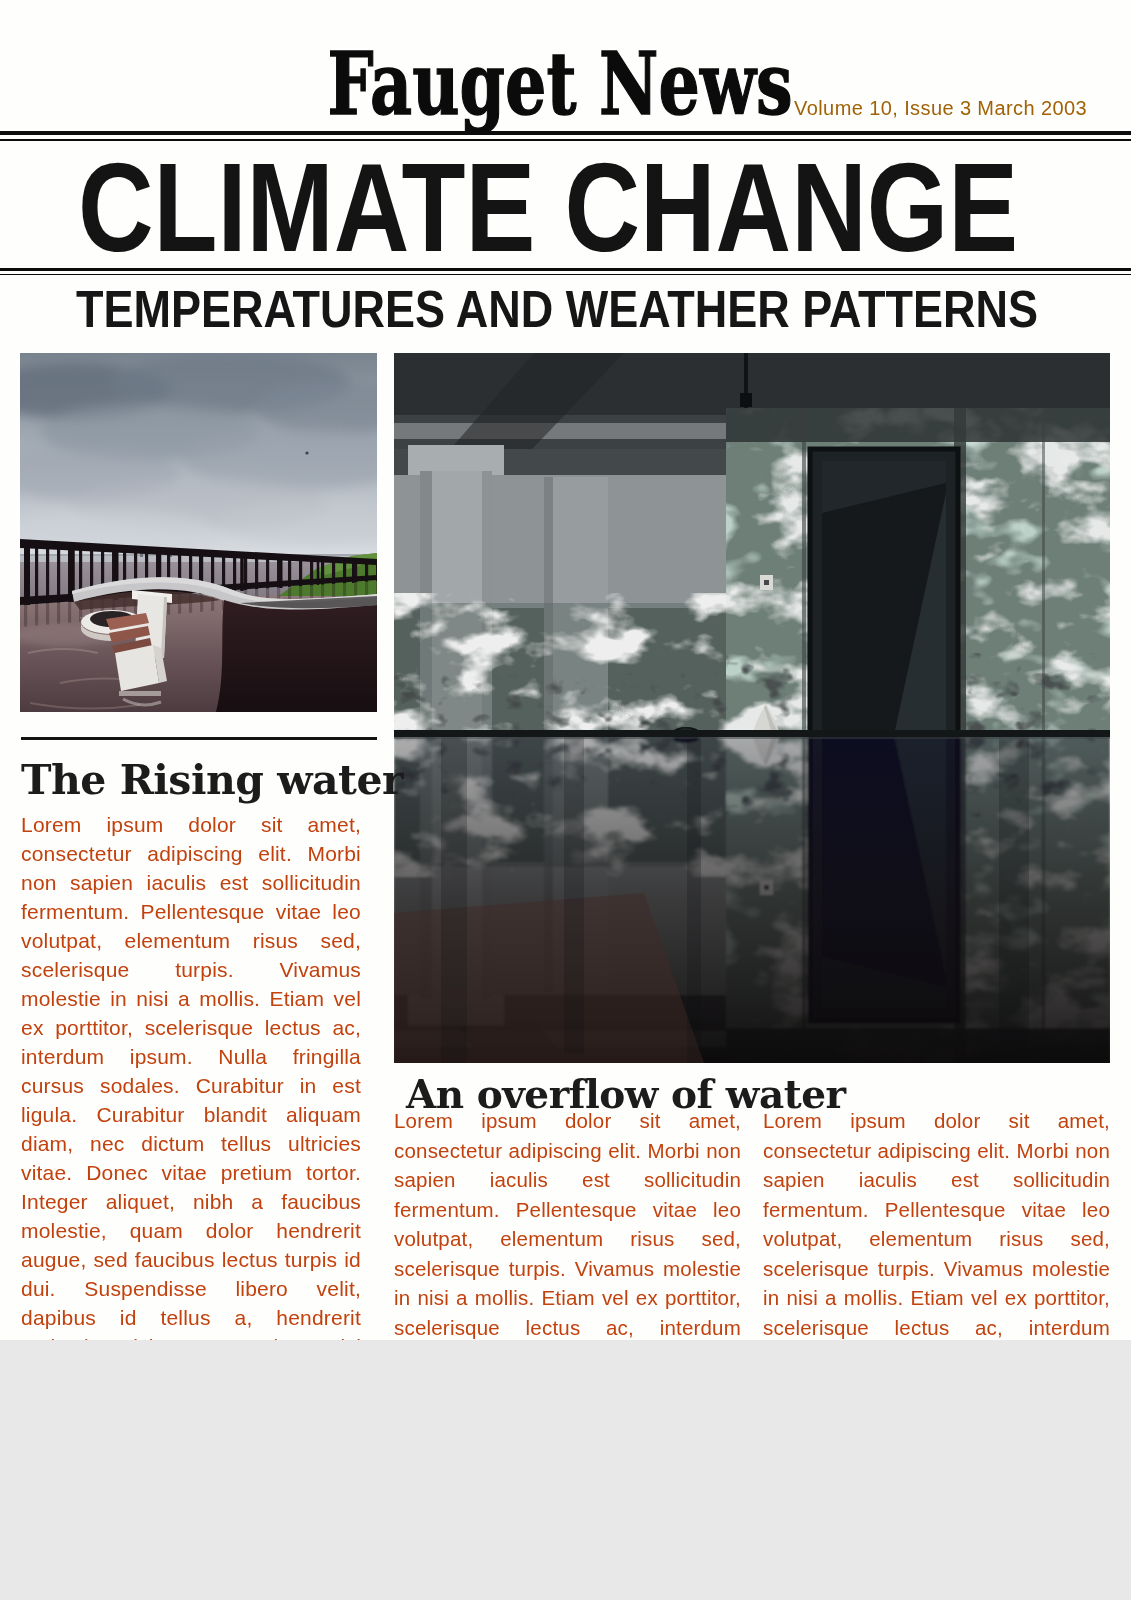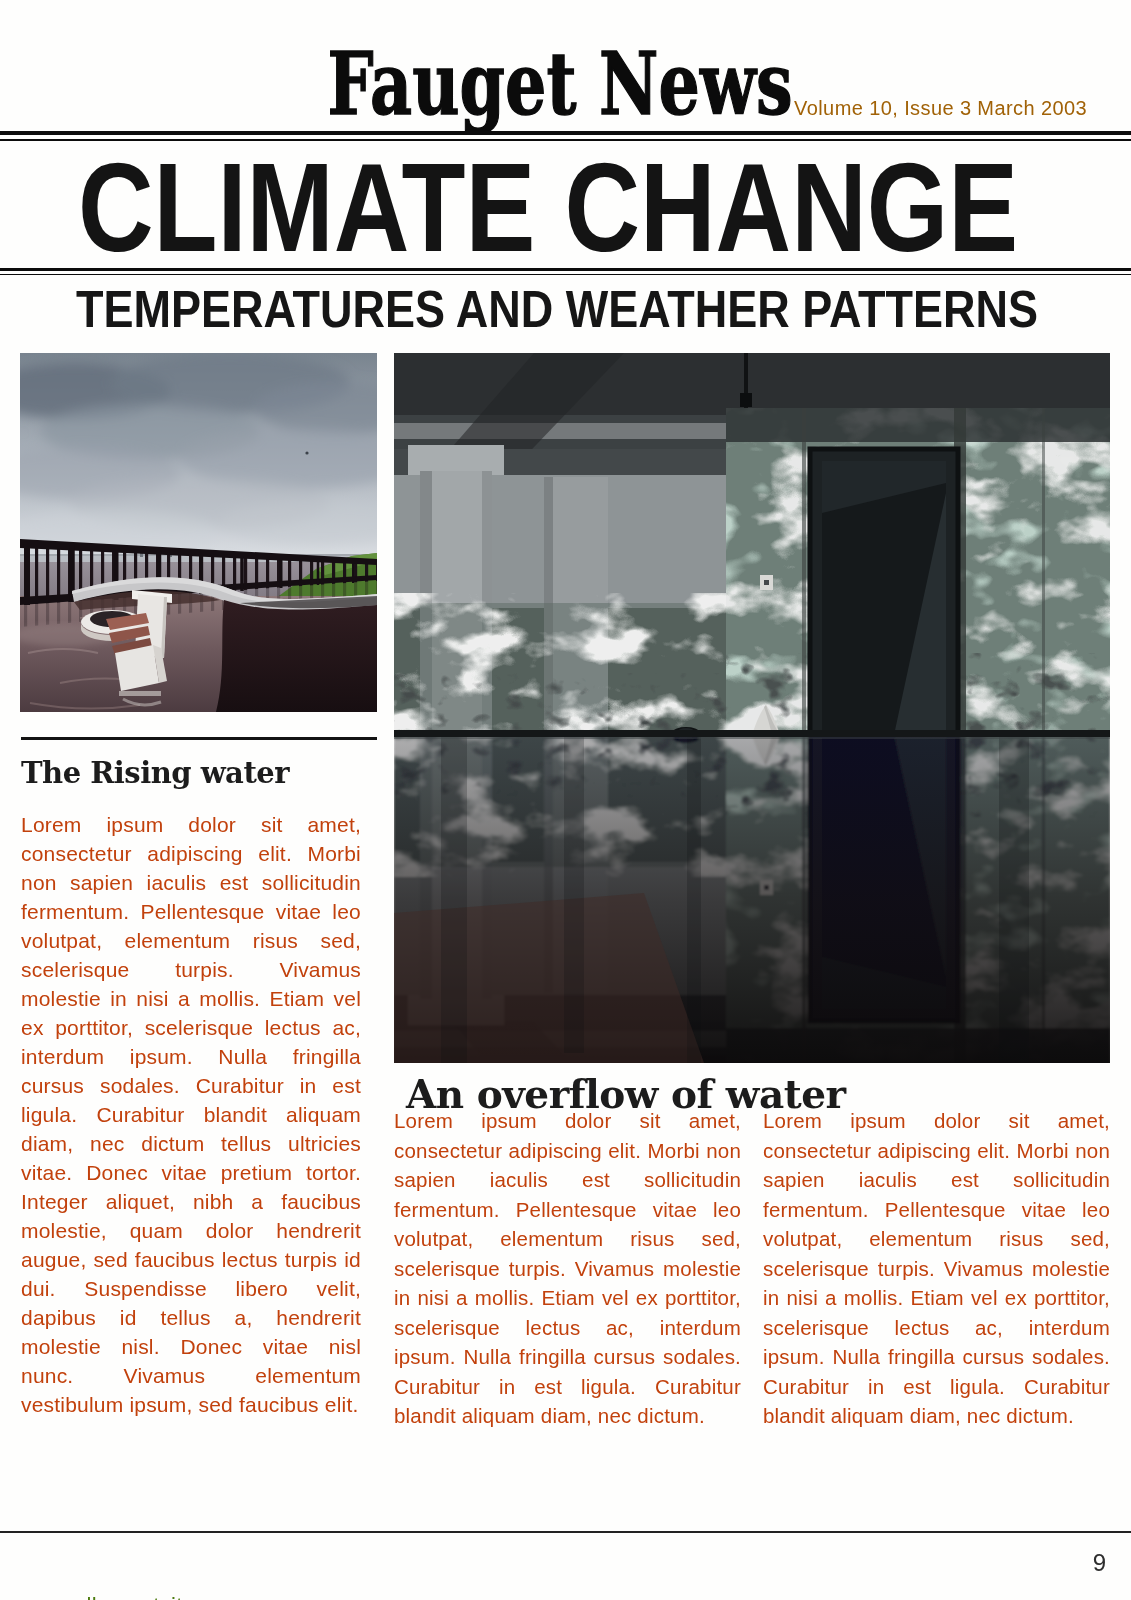--- a/index.html
+++ b/index.html
@@ -1,17 +1,17 @@
 <!DOCTYPE html>
 <html><head>
 <meta charset="utf-8">
 <style>
   html,body{margin:0;padding:0;background:#e8e8e8;}
   .page{
-    position:relative;width:1131px;height:1600px;margin:0 auto;
+    position:relative;width:1131px;height:1340px;margin:0 auto;
     background:#fefefd;overflow:hidden;
     font-family:"Liberation Sans",sans-serif;color:#111;
   }
   
   .masthead-svg{position:absolute;left:0;top:18px;width:1131px;height:118px;}
   .masthead-svg text{
     font-family:"DejaVu Serif","Liberation Serif",serif;
     font-weight:bold;font-size:86px;fill:#0b0b0b;stroke:#0b0b0b;stroke-width:1.4px;
   }
   .issue-line{
@@ -30,21 +30,21 @@
   
   .photo-left{position:absolute;left:20px;top:353px;width:357px;height:359px;}
   .photo-right{position:absolute;left:394px;top:353px;width:716px;height:710px;}
   .photo-left svg,.photo-right svg{display:block;}
   
   .left-rule{position:absolute;left:21px;top:737px;width:356px;height:3px;background:#131313;}
   .article-title{
     position:absolute;font-family:"DejaVu Serif","Liberation Serif",serif;
     font-weight:bold;color:#1c1c1c;letter-spacing:-0.5px;
   }
-  .title-left{left:21px;top:756px;font-size:29px;}
+  .title-left{left:21px;top:756px;font-size:41px;}
   .title-right{left:394px;top:1059px;font-size:39px;}
   .body-text{
     text-align:justify;color:#c2410c;
     font-size:21px;line-height:29px;letter-spacing:0.2px;
   }
   .body-left{position:absolute;left:21px;top:810px;width:340px;}
   .cols{position:absolute;left:394px;top:1106px;width:716px;display:flex;gap:22px;}
   .cols .col{width:347px;font-size:20.5px;line-height:29.5px;}
   
   .footer-rule{position:absolute;left:0;right:0;top:1531px;height:2px;background:#222;}

